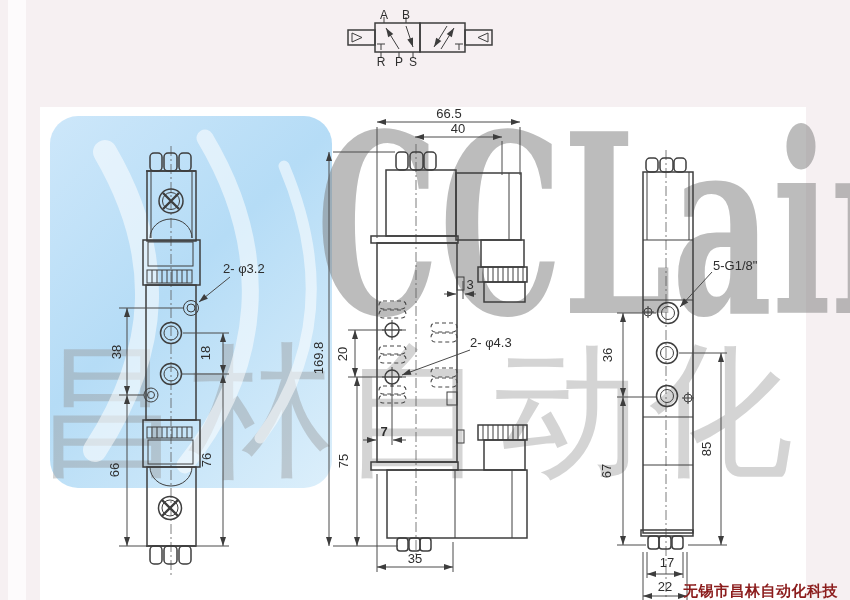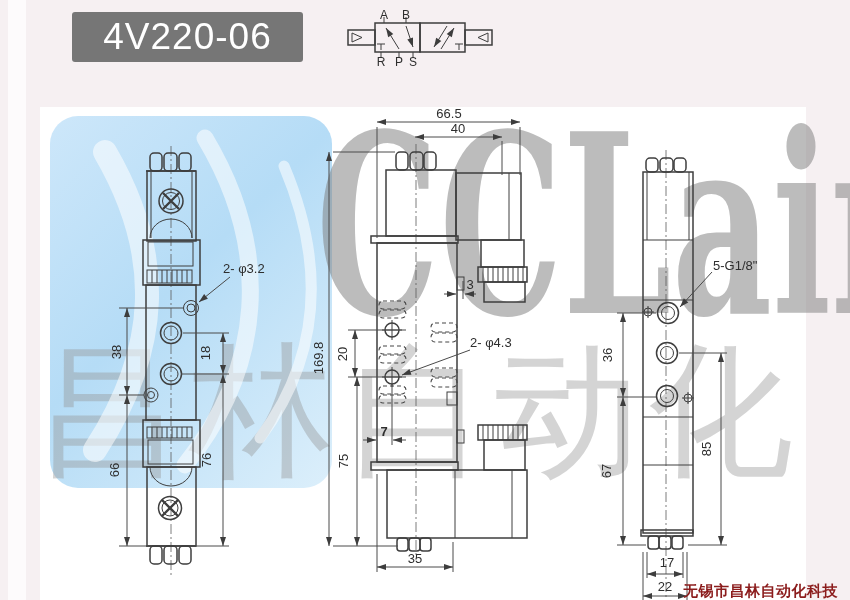--- a/index.html
+++ b/index.html
@@ -33,23 +33,20 @@
 </style>
 </head>
 <body>
 
 <div id="stage">
   <div id="left-strip"></div>
   <div id="paper"></div>
   <div id="blue-patch"></div>
   <div id="wm-brand">CCLair</div>
   <div id="wm-cn">昌林自动化</div>
-  <div id="title-box">
-    <span>4V220-06</span>
-  </div>
   <div id="company">无锡市昌林自动化科技</div>
 
   <svg id="art" width="850" height="600" viewBox="0 0 850 600">
     <defs>
       <marker id="ae" viewBox="0 0 10 7" refX="9.5" refY="3.5" markerWidth="10" markerHeight="7" orient="auto">
         <path d="M0.5,0.5 L9.5,3.5 L0.5,6.5 Z" fill="#3d3d3d"></path>
       </marker>
       <marker id="as" viewBox="0 0 10 7" refX="0.5" refY="3.5" markerWidth="10" markerHeight="7" orient="auto">
         <path d="M9.5,0.5 L0.5,3.5 L9.5,6.5 Z" fill="#3d3d3d"></path>
       </marker>

